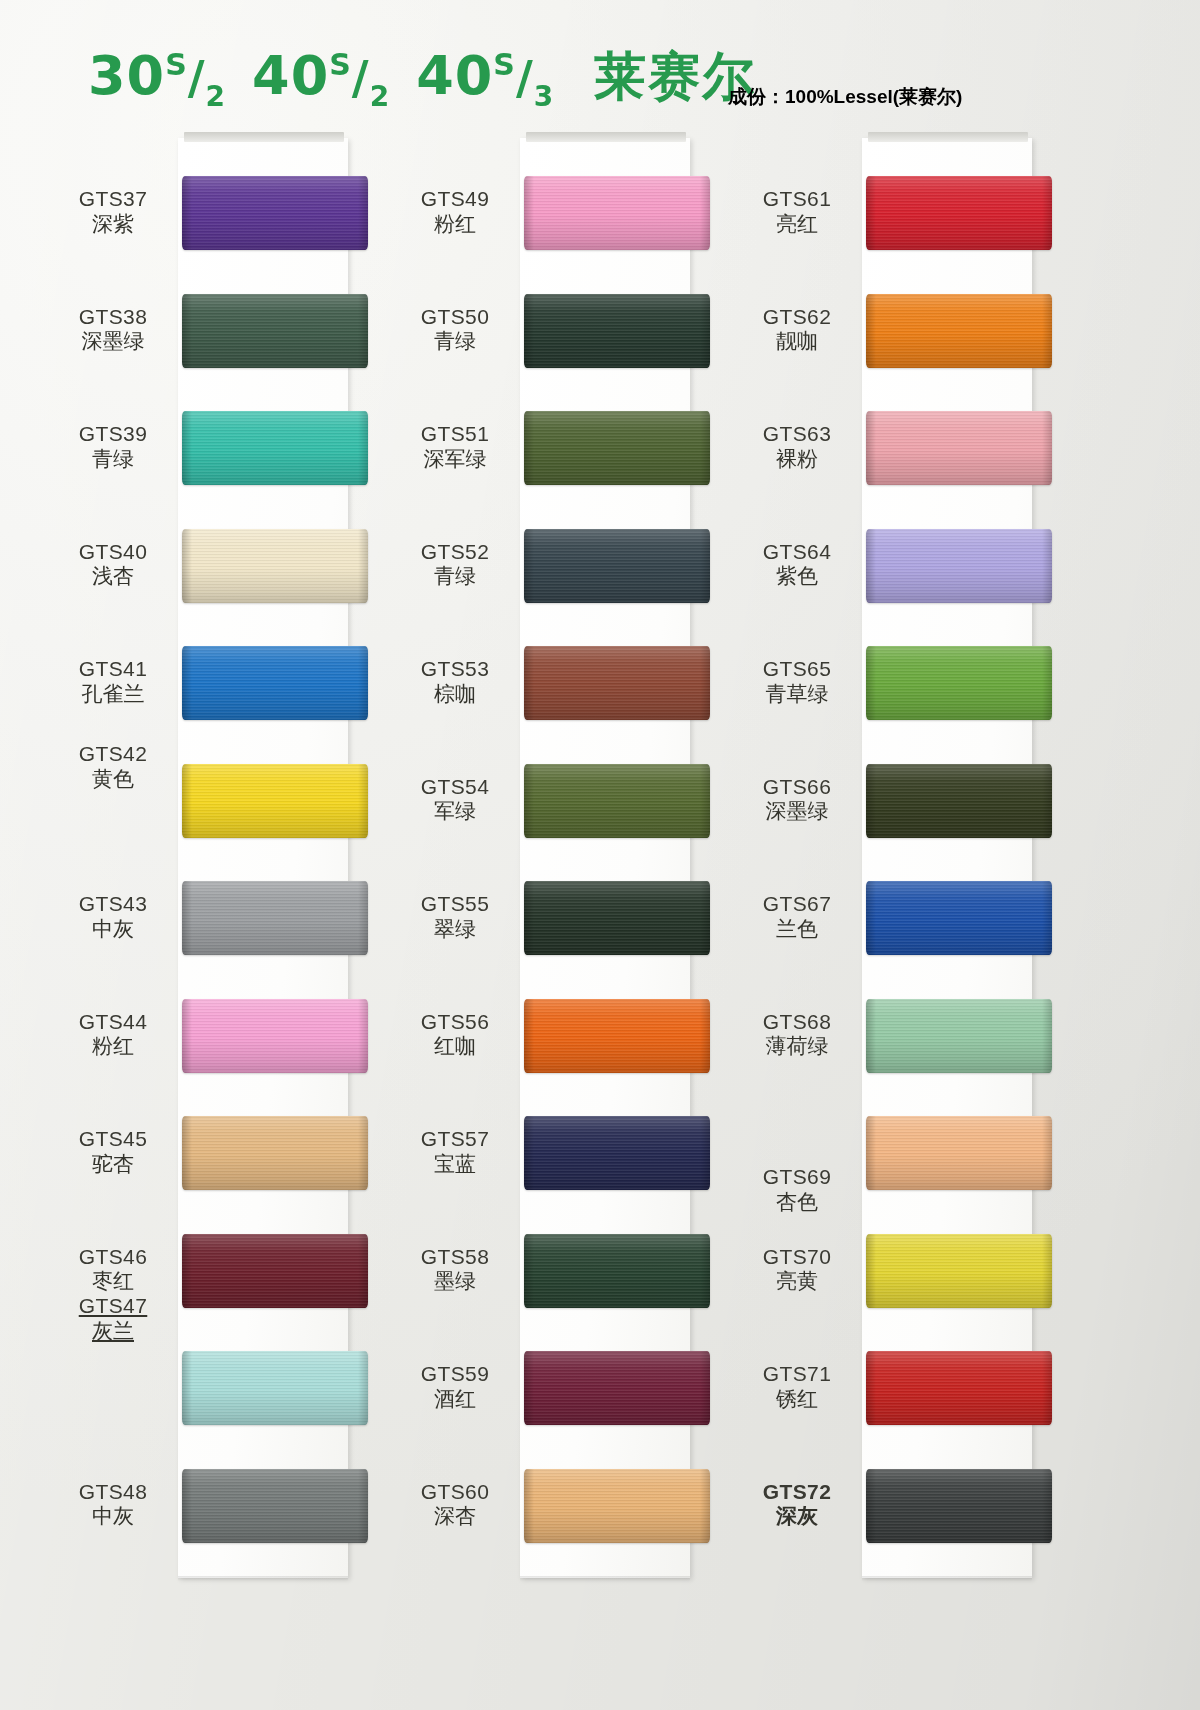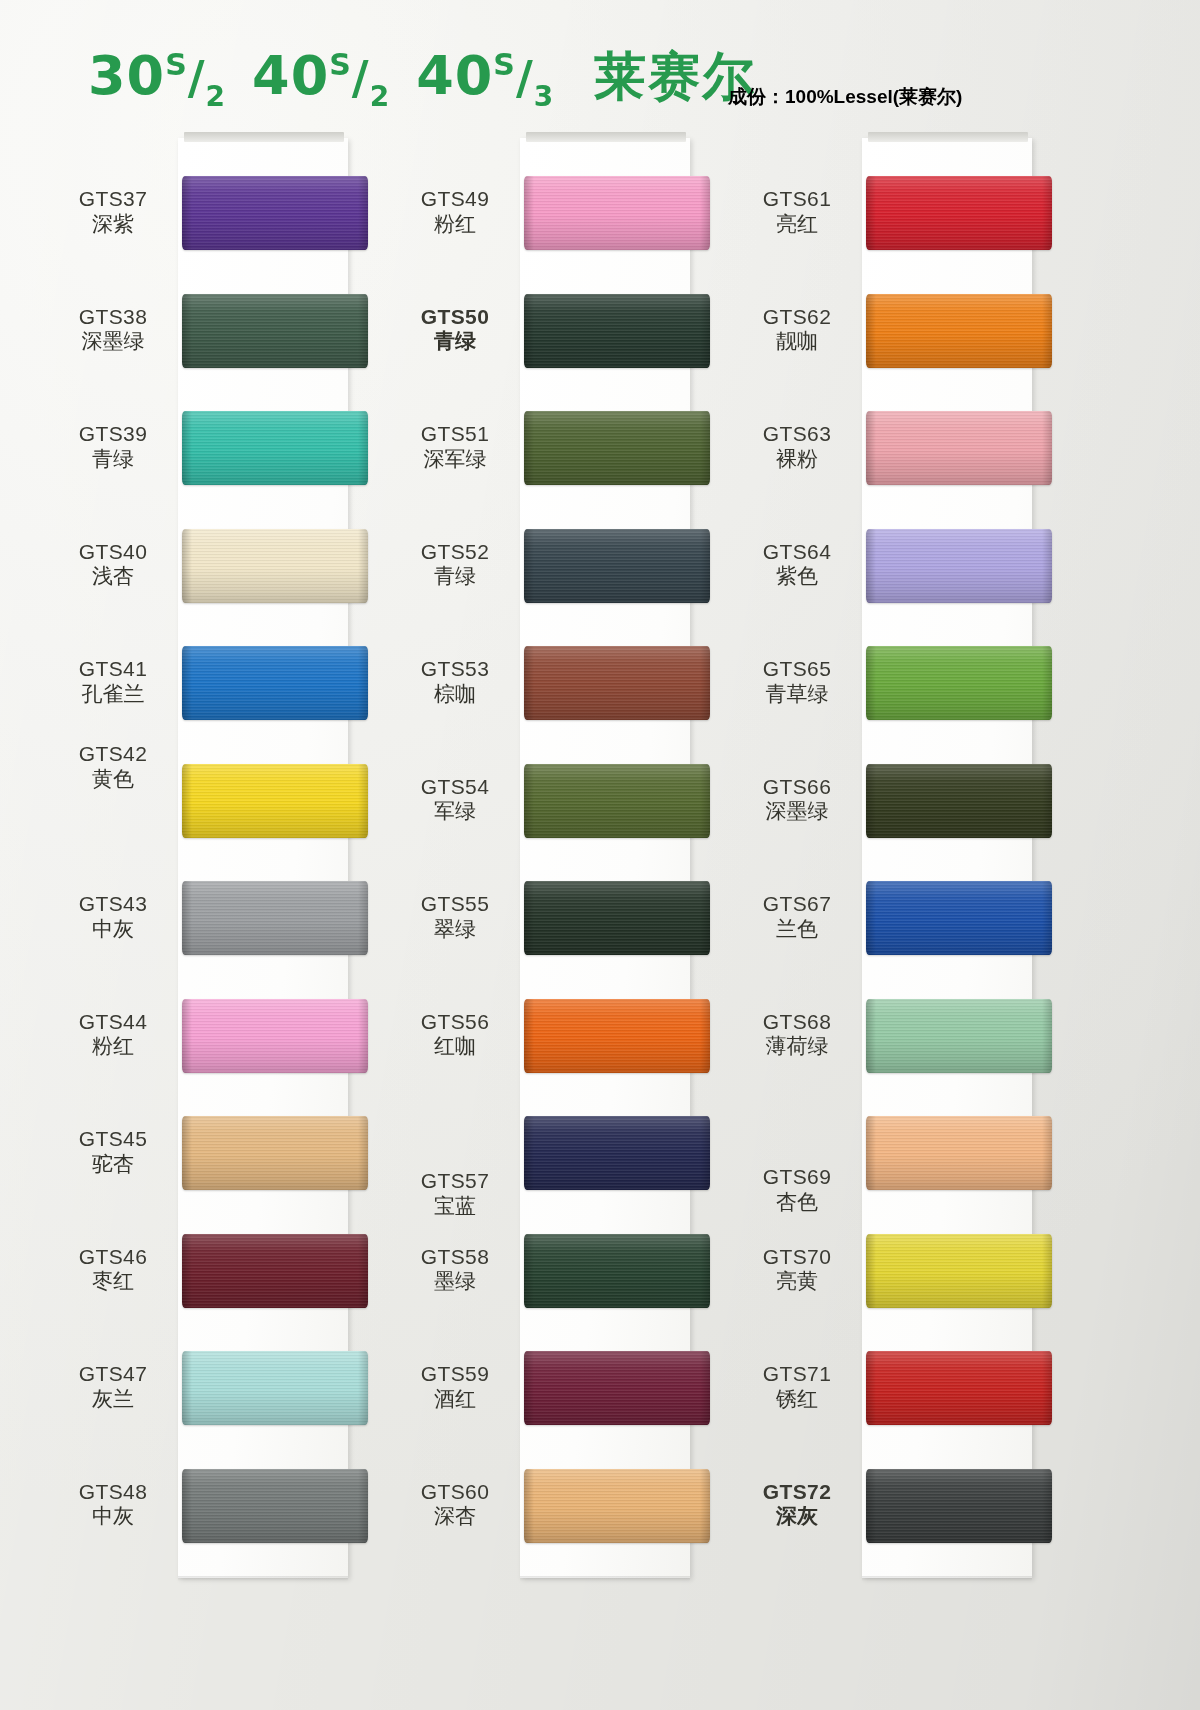--- a/index.html
+++ b/index.html
@@ -397,35 +397,35 @@
       <span class="cn">粉红</span>
     </div>
     <div class="label" style="top: 989px;">
       <span class="code">GTS45</span>
       <span class="cn">驼杏</span>
     </div>
     <div class="label" style="top: 1106.5px;">
       <span class="code">GTS46</span>
       <span class="cn">枣红</span>
     </div>
-    <div class="label" style="top: 1224px;">
+    <div class="label" style="top: 1156px; text-decoration: underline;">
       <span class="code">GTS47</span>
       <span class="cn">灰兰</span>
     </div>
     <div class="label" style="top: 1341.5px;">
       <span class="code">GTS48</span>
       <span class="cn">中灰</span>
     </div>
   </div>
 <div class="labels" id="labels-2">
     <div class="label" style="top: 49px;">
       <span class="code">GTS49</span>
       <span class="cn">粉红</span>
     </div>
-    <div class="label" style="top: 166.5px; font-weight: bold;">
+    <div class="label" style="top: 166.5px;">
       <span class="code">GTS50</span>
       <span class="cn">青绿</span>
     </div>
     <div class="label" style="top: 284px;">
       <span class="code">GTS51</span>
       <span class="cn">深军绿</span>
     </div>
     <div class="label" style="top: 401.5px;">
       <span class="code">GTS52</span>
       <span class="cn">青绿</span>
@@ -439,21 +439,21 @@
       <span class="cn">军绿</span>
     </div>
     <div class="label" style="top: 754px;">
       <span class="code">GTS55</span>
       <span class="cn">翠绿</span>
     </div>
     <div class="label" style="top: 871.5px;">
       <span class="code">GTS56</span>
       <span class="cn">红咖</span>
     </div>
-    <div class="label" style="top: 989px; margin-top: 42px;">
+    <div class="label" style="top: 989px;">
       <span class="code">GTS57</span>
       <span class="cn">宝蓝</span>
     </div>
     <div class="label" style="top: 1106.5px;">
       <span class="code">GTS58</span>
       <span class="cn">墨绿</span>
     </div>
     <div class="label" style="top: 1224px;">
       <span class="code">GTS59</span>
       <span class="cn">酒红</span>

